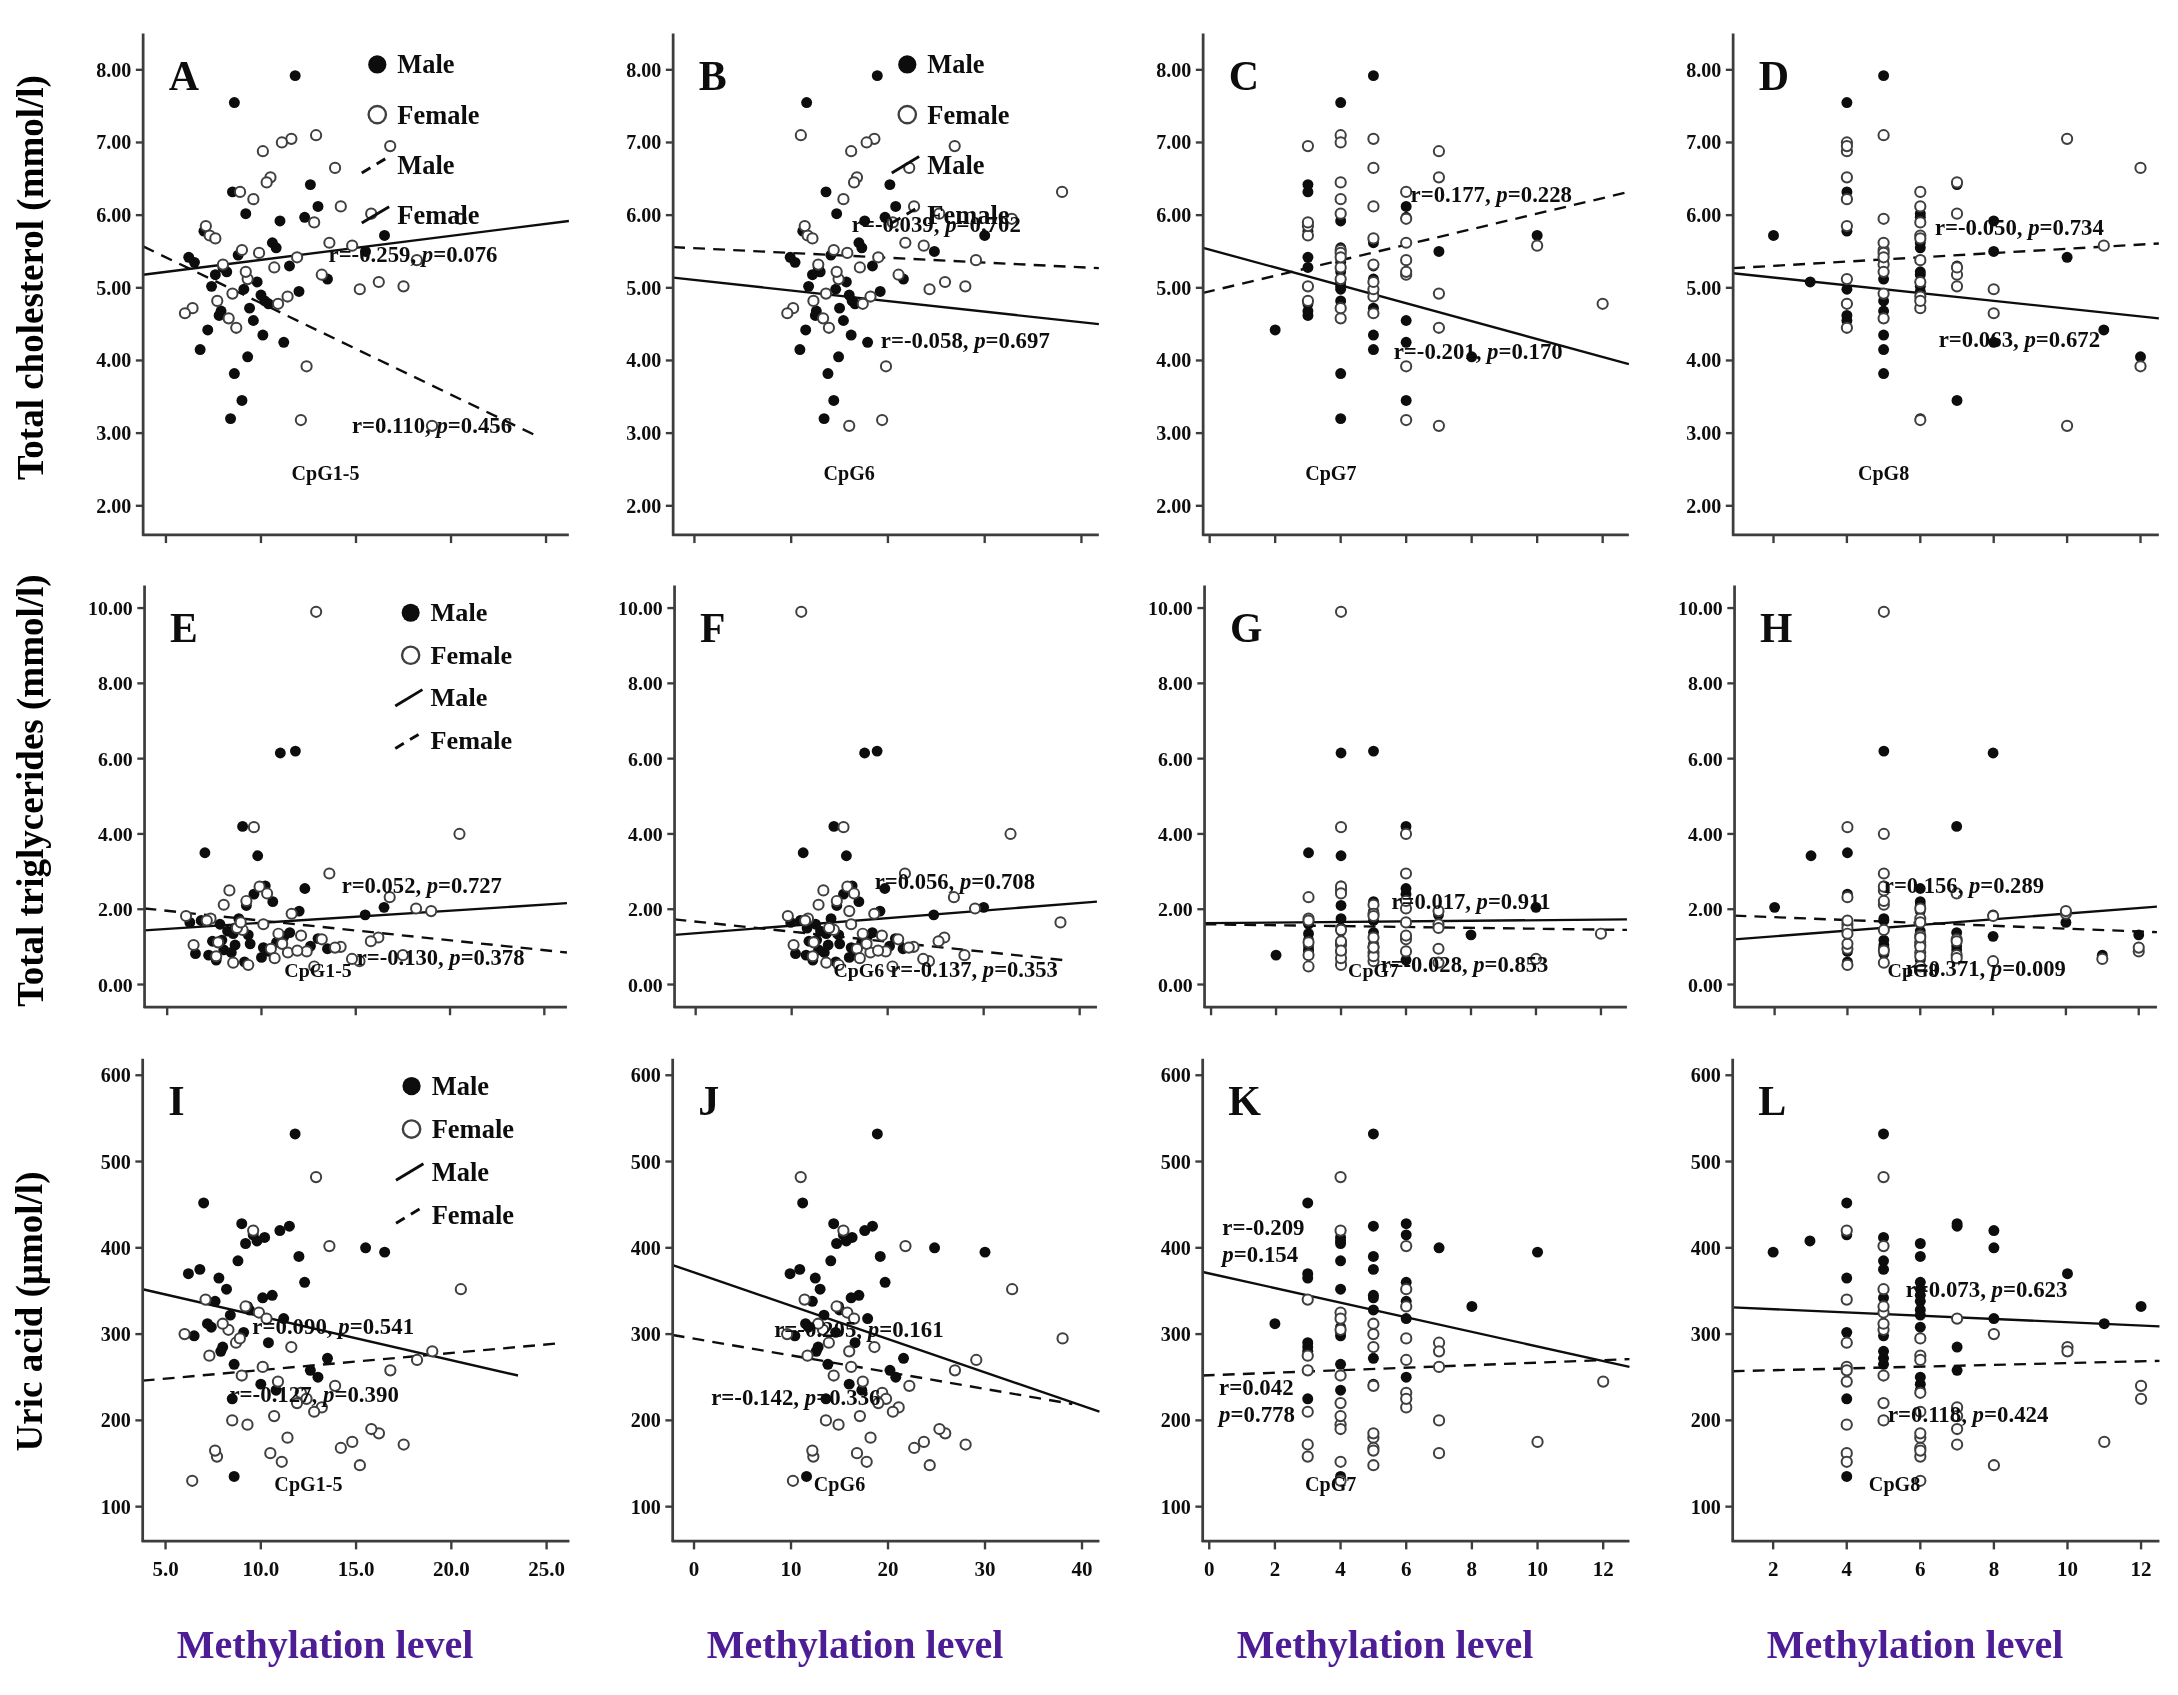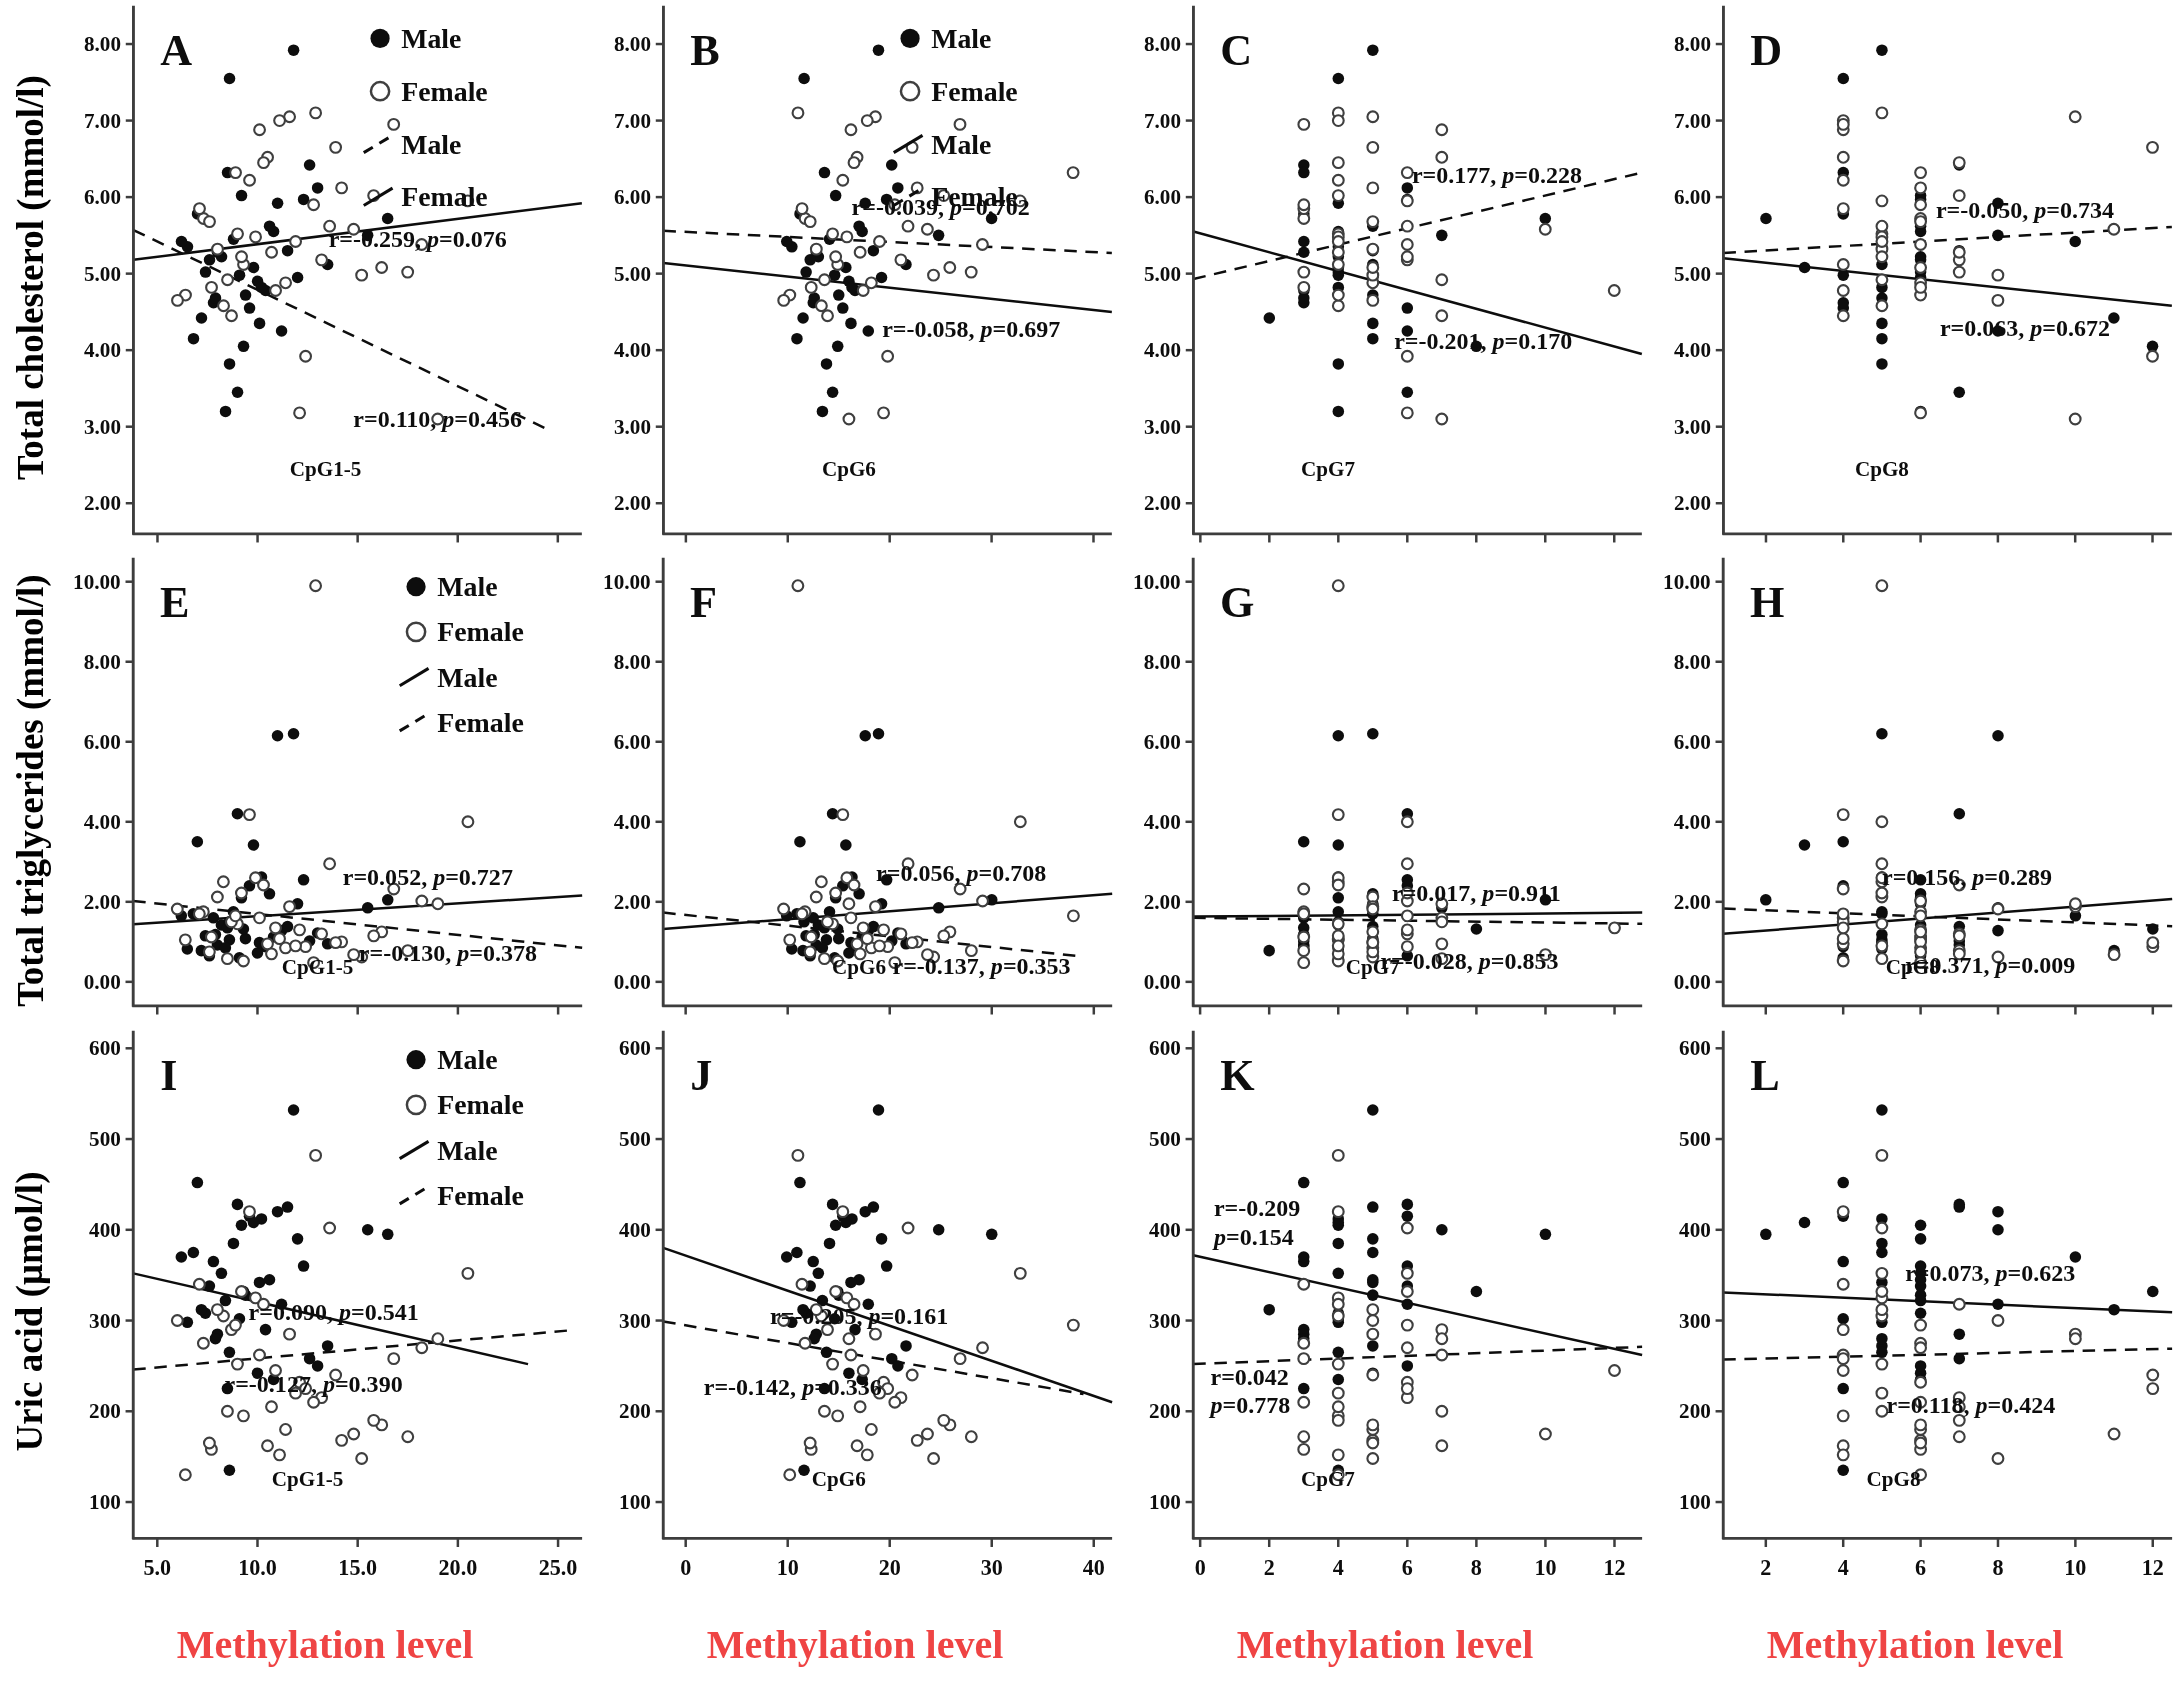--- a/index.html
+++ b/index.html
@@ -16,28 +16,28 @@
     display:flex;align-items:center;justify-content:center;
     overflow:visible;
   }
   .row-title{
     transform:rotate(-90deg);
     white-space:nowrap;
     font-weight:700;
     font-size:37px;
     color:#000;
   }
-  .panel-cell{position:relative;}
+  .panel-cell{position:relative;margin-top:28px;}
   .panel-cell svg{display:block;width:100%;height:100%;}
   .xtitle-cell{
     display:flex;justify-content:center;align-items:flex-start;
     padding-top:25px;
   }
   .x-axis-title{
-    font-weight:700;font-size:40px;color:#ef4444;white-space:nowrap;
+    font-weight:700;font-size:40px;color:#4c1d95;white-space:nowrap;
   }
 </style>
 </head>
 <body>
 
 <div class="figure">
 
   <div class="gutter">
     <span class="row-title">Total cholesterol (mmol/l)</span>
   </div>

